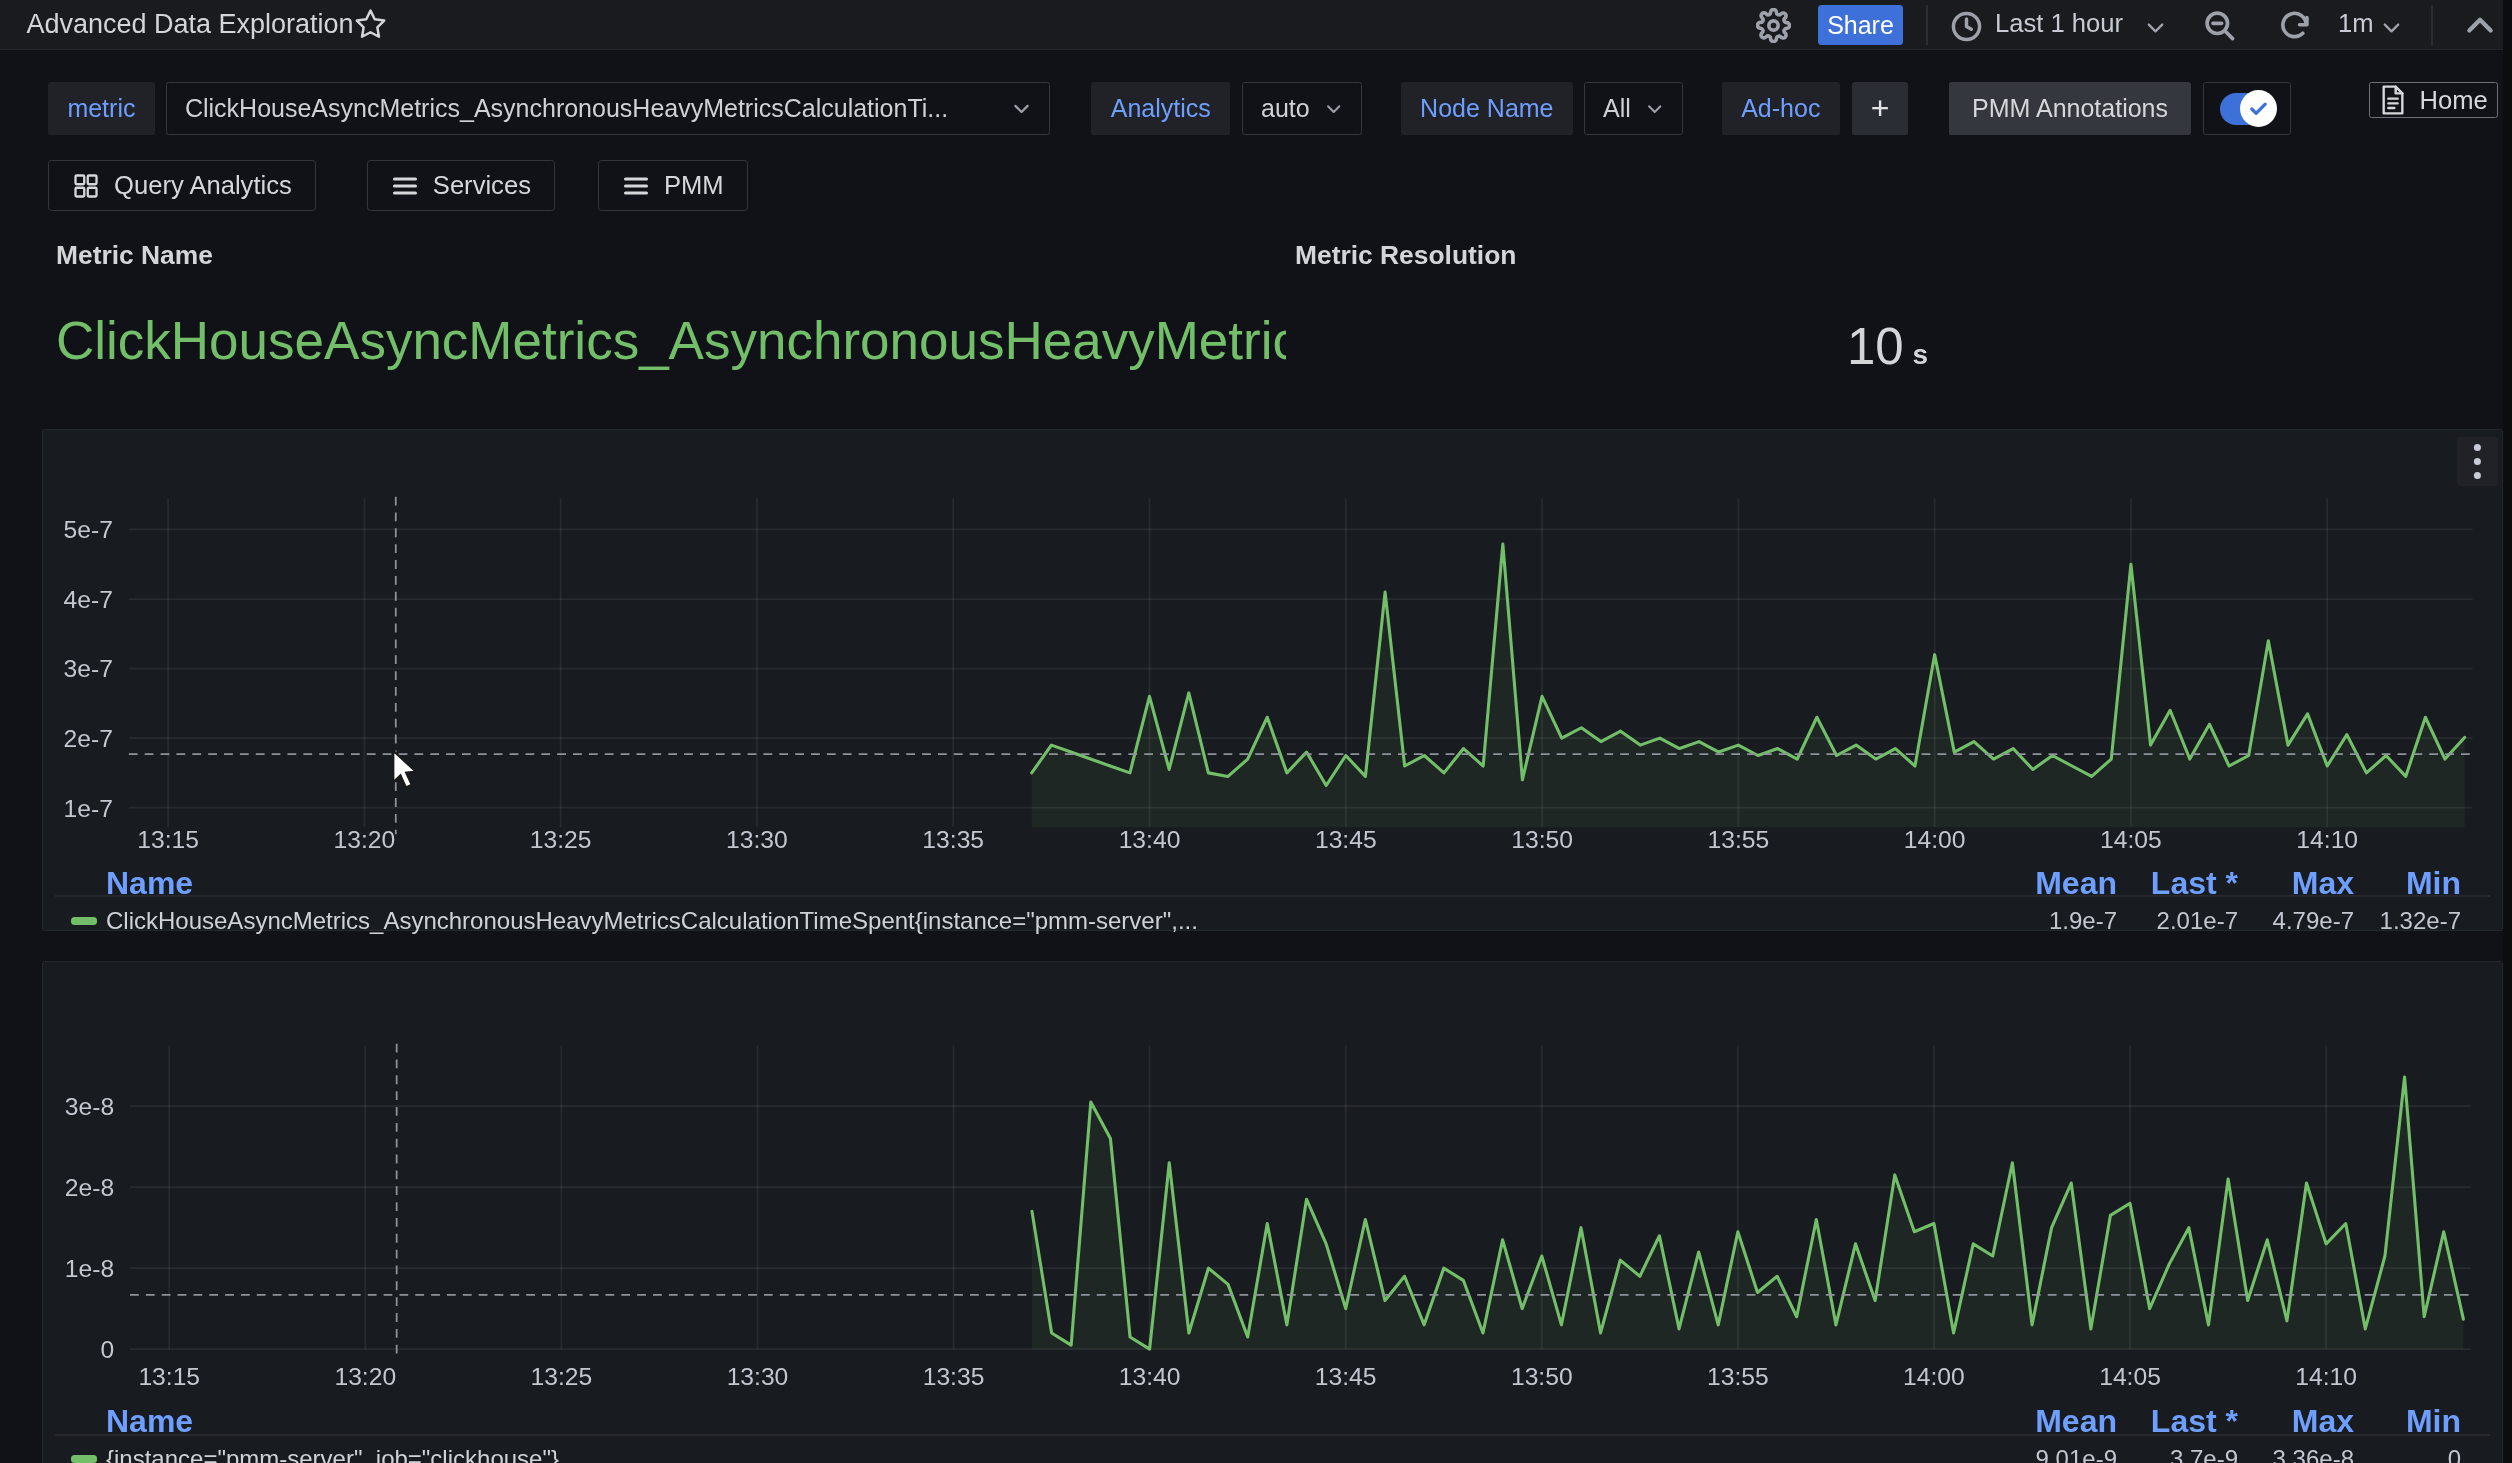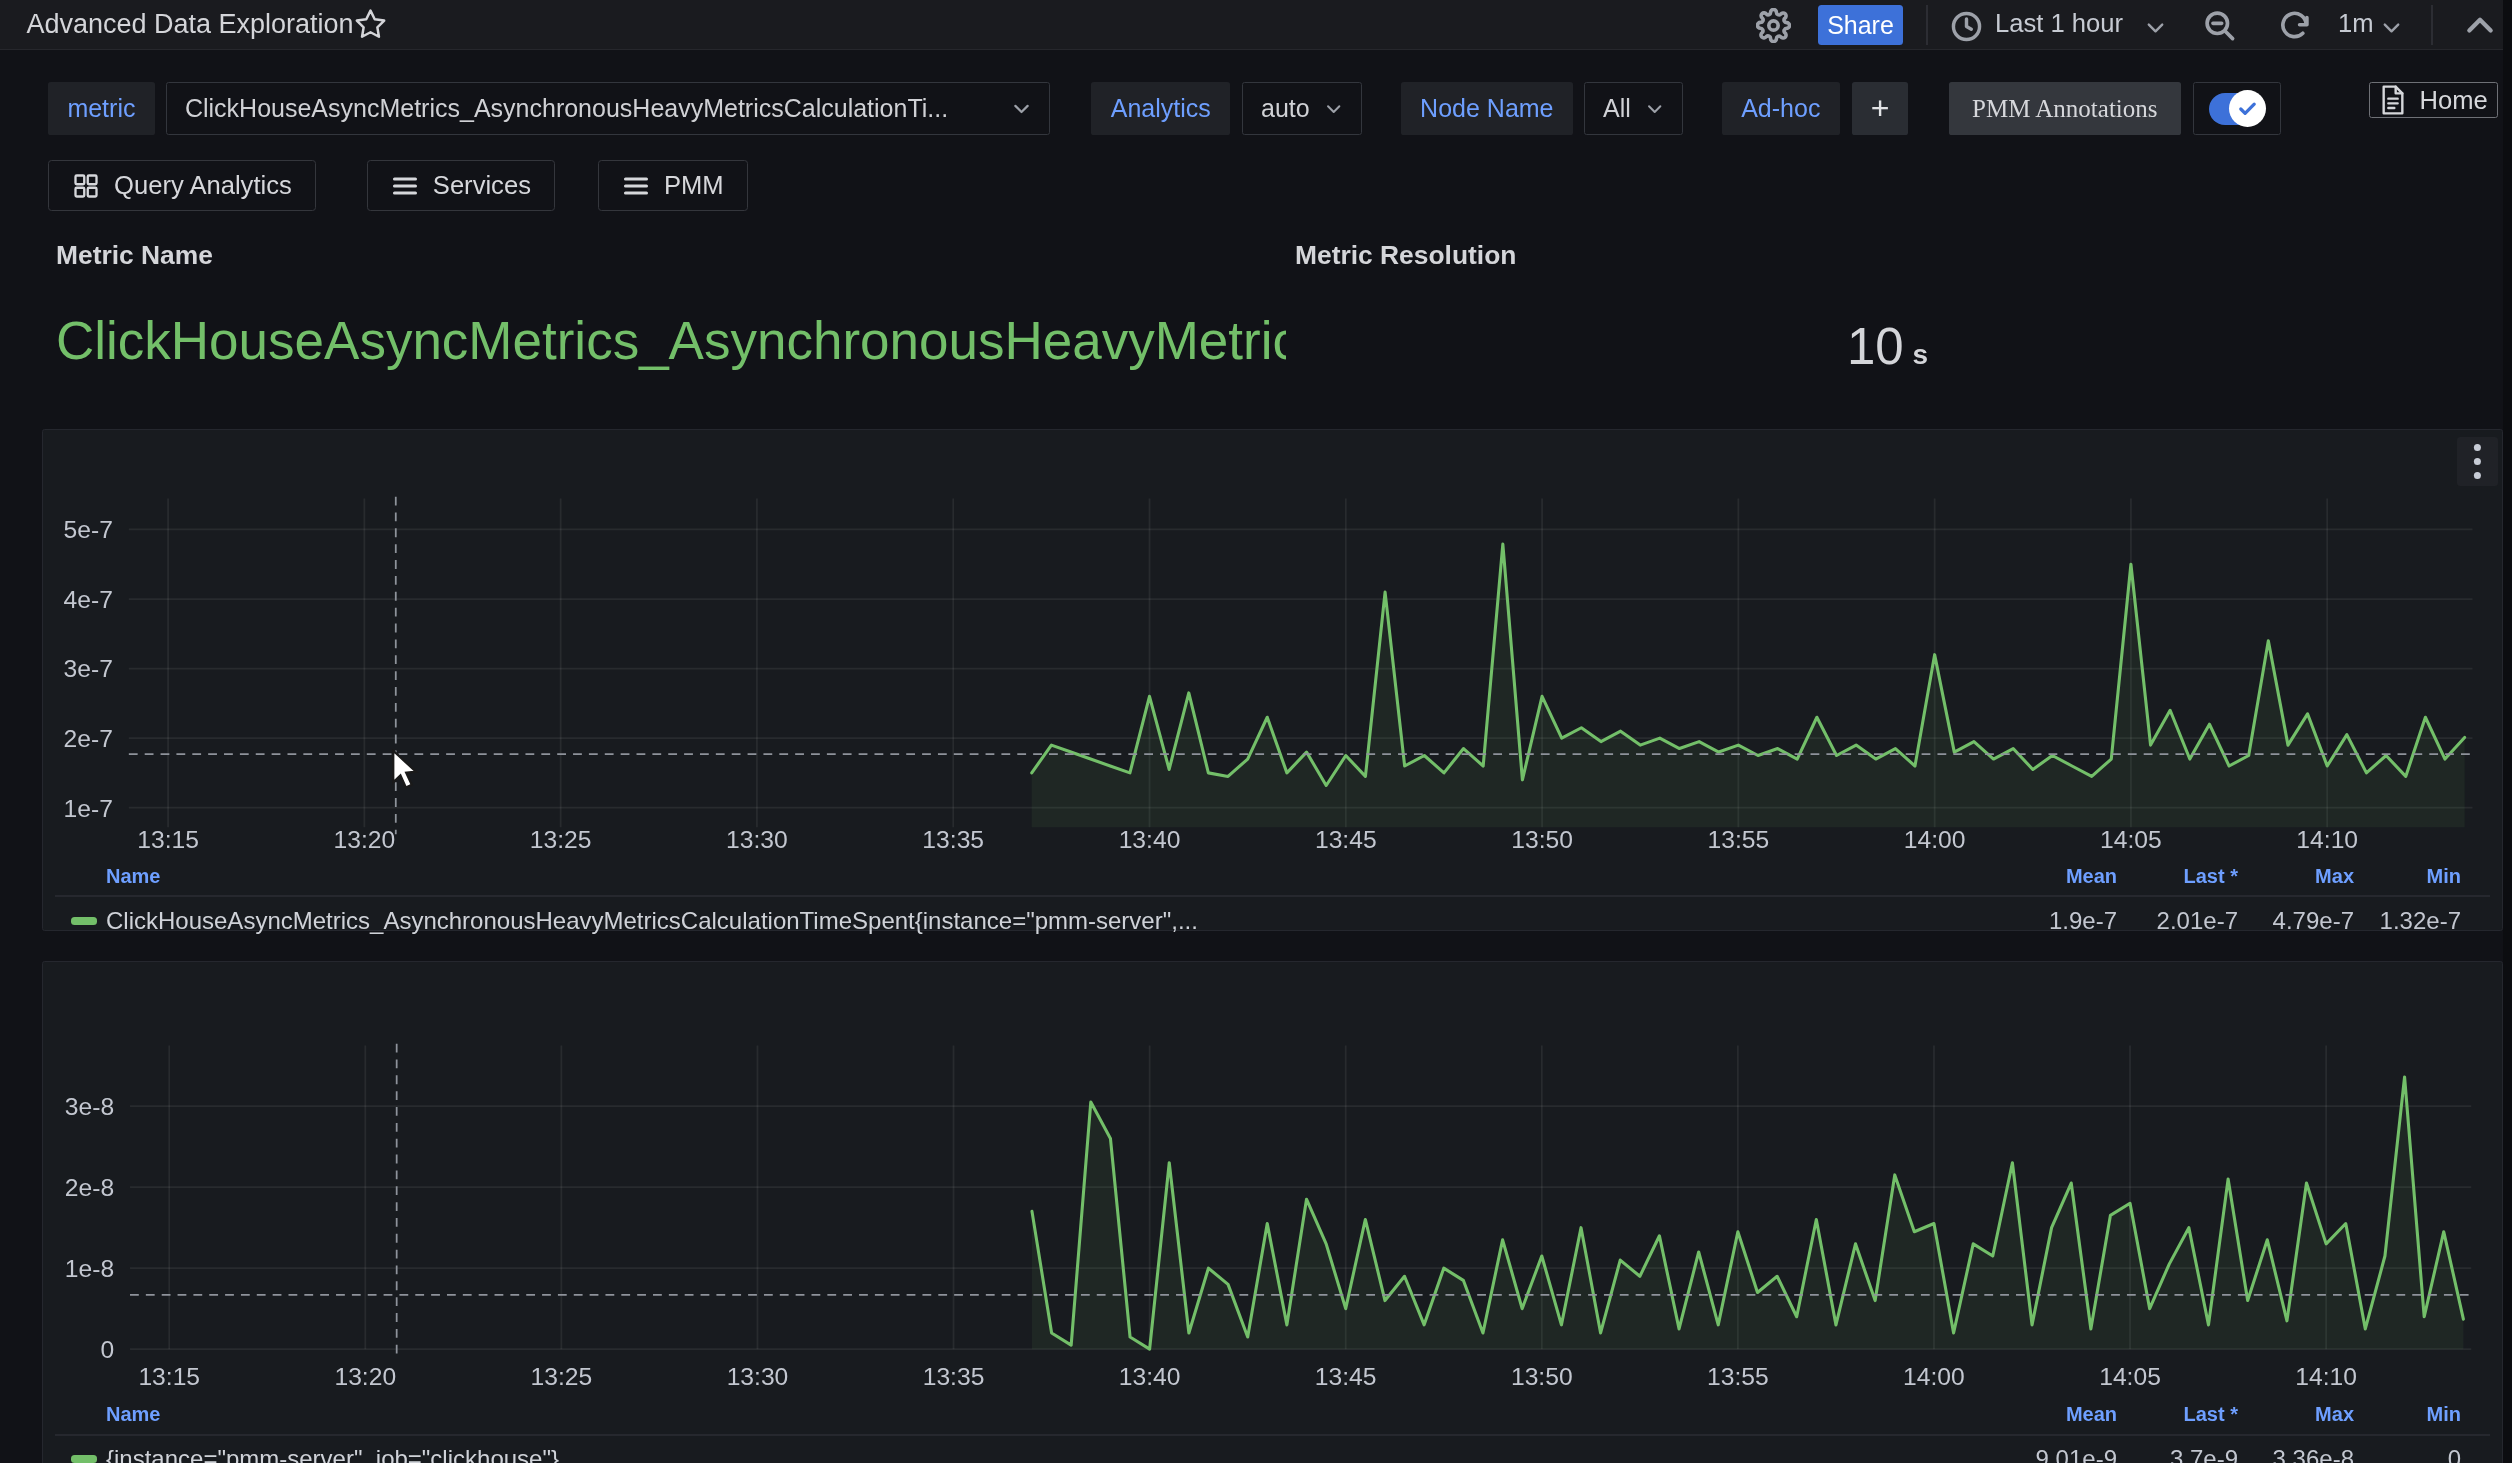--- a/index.html
+++ b/index.html
@@ -20,21 +20,21 @@
   
   #filters { position:absolute; left:48px; top:82px; height:53px; display:flex; align-items:stretch; }
   .f-label { background:#202227; border-radius:2.6px; color:#6e9fff; font-size:25px; font-weight:500;
     display:flex; align-items:center; padding:0 19.4px; }
   .f-dd { background:#111217; border:1.8px solid #33363d; border-radius:2.6px; color:#d0d1d5; font-size:25px;
     display:flex; align-items:center; padding:0 17.6px; gap:14px; }
   .f-gap13{width:11.5px} .f-gap46{width:41px} .f-gap14{width:12.3px} .f-gap44{width:39px}
   .plus-btn { background:#2a2d33; border-radius:2.6px; width:56px; color:#e2e3e6; font-size:32px;
     display:flex; align-items:center; justify-content:center; }
   .ann-box { background:#34373d; border-radius:2.6px; color:#d6d7db; font-size:25px; font-weight:500;
-    display:flex; align-items:center; padding:0 23px;font-family:Liberation Serif, serif; }
+    display:flex; align-items:center; padding:0 23px; }
   .toggle-box { border:1.8px solid #33363d; border-radius:2.6px; width:88px; display:flex; align-items:center; justify-content:center; }
   .toggle { width:55px; height:32px; background:#3d71d9; border-radius:16px; position:relative; }
   .knob { position:absolute; right:-1.8px; top:-2.6px; width:37px; height:37px; background:#fff; border-radius:50%;
     display:flex; align-items:center; justify-content:center; }
   #home-btn { position:absolute; left:2369px; top:82px; width:129px; height:36px; border:1.8px solid #6e7076;
     border-radius:2.6px; display:flex; align-items:center; justify-content:center; gap:12.3px;
     font-size:25.6px; font-weight:500; color:#d6d7db; }
   
   #navbtns { position:absolute; left:48px; top:160px; display:flex; }
   .nav-btn { border:1.8px solid #34363c; border-radius:3.5px; height:51px; display:flex; align-items:center;
@@ -45,21 +45,21 @@
     font-size:53px; font-weight:500; color:#73bf69; }
   #res-val { position:absolute; left:1847px; top:317px; font-size:51px; font-weight:500; color:#d4d5d9; }
   #res-val .unit { font-size:28px; font-weight:700; margin-left:8.8px; }
   
   .panel { position:absolute; left:42px; width:2461px; background:#181b1f; border:1.8px solid #25272e; border-radius:2.6px; }
   .p-title { position:absolute; left:14px; top:19.4px; font-size:26.4px; font-weight:700; color:#d4d5d9;
     display:flex; align-items:center; gap:19.4px; }
   .kebab { position:absolute; top:7px; width:41px; height:49px; background:#202227; border-radius:3.5px;
     display:flex; align-items:center; justify-content:center; }
   svg.chart { position:absolute; left:0; width:2458px; }
-  .lg-head { position:absolute; font-size:20px; font-weight:700; color:#6e9fff; }
+  .lg-head { position:absolute; font-size:32px; font-weight:700; color:#6e9fff; }
   .lg-val { position:absolute; font-size:24px; color:#c3c7d0; }
   .lg-sep { position:absolute; left:12.3px; width:2435px; height:1.8px; background:#26282e; }
   .swatch { position:absolute; left:28px; width:26.4px; height:8px; border-radius:3.5px; background:#73bf69; }
   .lg-name { position:absolute; left:63px; font-size:24px; color:#cfd2d8; white-space:nowrap; overflow:hidden; max-width:1675px; }
   #right-strip { position:absolute; right:0; top:0; width:8.8px; height:1463px; background:#0c0d10; }
   #cursor { position:absolute; left:388px; top:749px; }
 </style>
 </head>
 <body>
 

